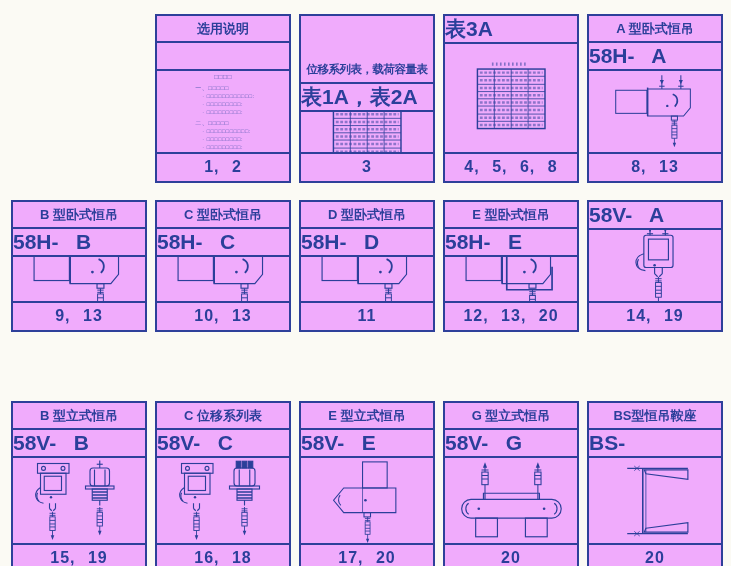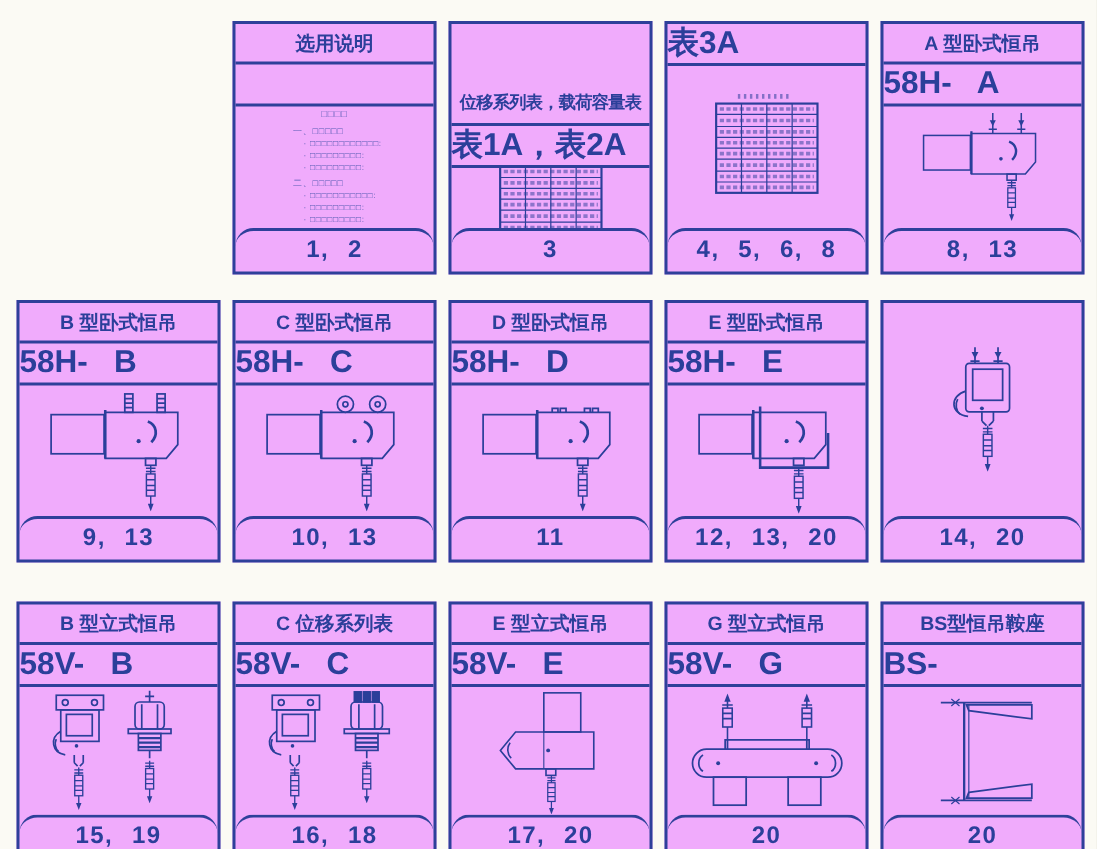--- a/index.html
+++ b/index.html
@@ -1,31 +1,31 @@
 <!DOCTYPE html>
 <html><head>
 <meta charset="utf-8">
 <style>
   html,body{margin:0;padding:0;background:#efede6;}
   #page{position:relative;width:731px;height:566px;background:#fbfaf4;overflow:hidden;
         font-family:"Liberation Sans","DejaVu Sans",sans-serif;color:#2b3f9a;}
   .row{position:absolute;display:flex;gap:8px;}
   .row1{left:155px;top:14px;height:169px;}
-  .row2{left:11px;top:200px;height:175px;}
+  .row2{left:11px;top:200px;height:132px;}
   .row3{left:11px;top:401px;height:173px;}
   .cell{width:136px;height:100%;border:2px solid #2e409a;background:#f0abfc;
         display:flex;flex-direction:column;box-sizing:border-box;}
   .hd{height:25px;line-height:25px;border-bottom:2px solid #2e409a;text-align:center;
       font-size:13px;font-weight:bold;white-space:nowrap;overflow:hidden;}
   .hd.tight{font-size:11.5px;letter-spacing:-0.5px;margin-top:41px;}
   .sub{height:26px;line-height:26px;border-bottom:2px solid #2e409a;
        font-size:21px;font-weight:bold;white-space:pre;}
   .body{flex:1;display:flex;align-items:center;justify-content:center;overflow:hidden;}
   .ft{height:27px;line-height:25px;border-top:2px solid #2e409a;text-align:center;
-      font-size:16px;font-weight:bold;letter-spacing:1px;word-spacing:7px;border-radius:12px;}
+      font-size:16px;font-weight:bold;letter-spacing:1px;word-spacing:7px;}
   svg.fig{color:#2b3f9a;display:block;}
   .row1 .body svg.fig{height:76px;width:auto;}
   .row2 .body svg.fig{height:86px;width:auto;}
   .row3 .body svg.fig{height:84px;width:auto;}
   .row1 .body svg.mt{height:74px;}
   
   .notes{font-size:6px;line-height:8px;color:#3a4da6;opacity:.85;letter-spacing:.5px;}
   .n-title{text-align:center;margin-bottom:3px;font-size:6.5px;}
   .n-head{margin:3px 0 0 4px;}
   .n-item{margin-left:11px;font-size:5.5px;}
@@ -245,40 +245,41 @@
             <circle cx="80" cy="47" r="1.8" fill="currentColor" stroke="none"></circle>
             <rect x="86" y="62" width="9" height="6"></rect>
           </g>
           <use href="#tb" x="82" y="70" width="17" height="40"></use>
         </svg>
       </div>
       <div class="ft">12, 13, 20</div>
     </div>
 
     <div class="cell">
+      <div class="sub">58V-   A</div>
       <div class="body">
         <svg class="fig" viewBox="0 0 124 112">
           <g stroke="currentColor" fill="none" stroke-width="1.5">
             <line x1="56" y1="2" x2="56" y2="16"></line>
               <polygon points="53,6 59,6 56,12" fill="currentColor" stroke="none"></polygon>
               <line x1="52" y1="14" x2="60" y2="14"></line>
             <line x1="76" y1="2" x2="76" y2="16"></line>
               <polygon points="73,6 79,6 76,12" fill="currentColor" stroke="none"></polygon>
               <line x1="72" y1="14" x2="80" y2="14"></line>
             <rect x="48" y="16" width="38" height="42" rx="3"></rect>
             <rect x="54" y="21" width="26" height="27"></rect>
             <path d="M48 40 C34 44 34 60 50 62"></path>
             <path d="M41 47 a7 9 0 0 0 2 13"></path>
             <circle cx="62" cy="55" r="1.7" fill="currentColor" stroke="none"></circle>
             <path d="M62 58 V66 M72 58 V66 M62 66 L66 70 M72 66 L68 70"></path>
           </g>
           <use href="#tb" x="58.5" y="70" width="17" height="40"></use>
         </svg>
       </div>
-      <div class="ft">14, 20</div>
+      <div class="ft">14, 19</div>
     </div>
   </div>
 
   <div class="row row3">
 
     <div class="cell">
       <div class="hd">B 型立式恒吊</div>
       <div class="sub">58V-   B</div>
       <div class="body">
         <svg class="fig" viewBox="0 0 124 112">

